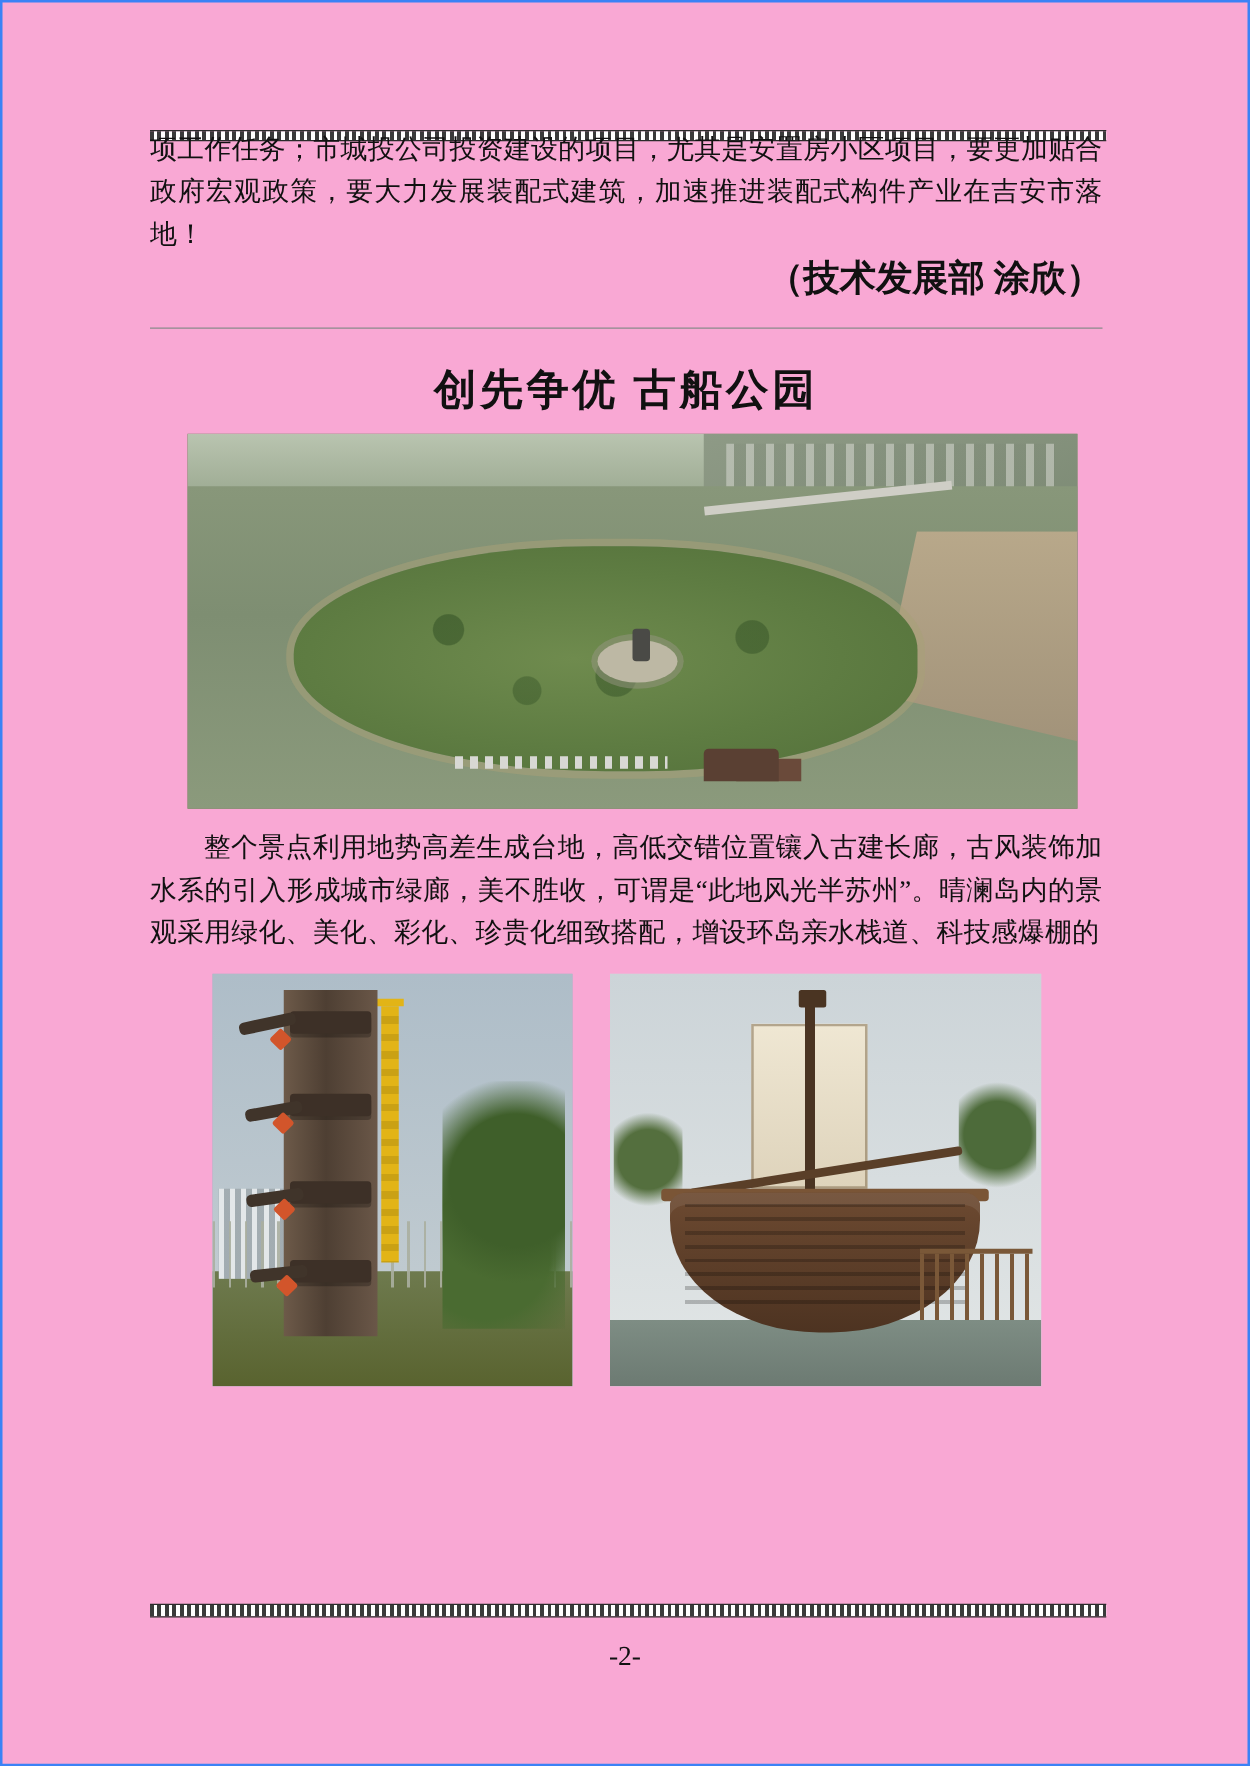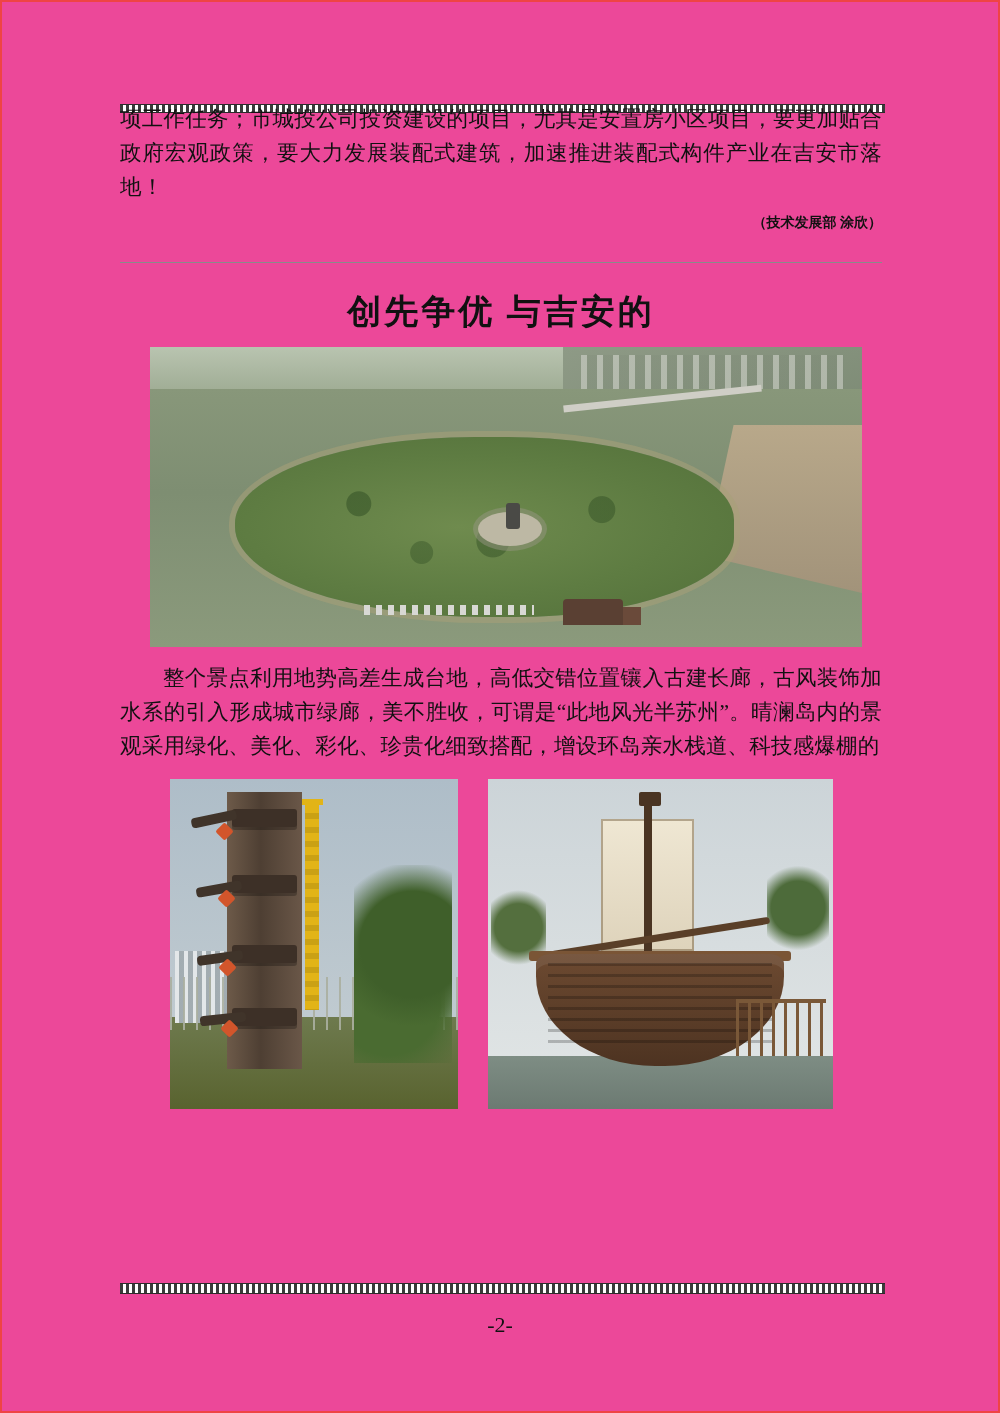--- a/index.html
+++ b/index.html
@@ -4,22 +4,22 @@
 <style>
   html, body {
     margin: 0;
     padding: 0;
     background: #ffffff;
   }
   .page {
     position: relative;
     width: 1000px;
     height: 1413px;
-    background: #ec4899;
-    border: 2px solid #ef4444;
+    background: #f9a8d4;
+    border: 2px solid #3b82f6;
     box-sizing: border-box;
     font-family: "Liberation Serif", "DejaVu Serif", serif;
     overflow: hidden;
   }
   .content {
     position: absolute;
     left: 118px;
     top: 100px;
     width: 762px;
   }
@@ -51,21 +51,21 @@
     line-height: 34px;
     color: #111111;
     text-align: justify;
     letter-spacing: 0.2px;
     margin: 0;
   }
   .para-indent {
     text-indent: 2em;
   }
   .sign {
-    font-size: 14px;
+    font-size: 29px;
     line-height: 34px;
     color: #111111;
     text-align: right;
     font-weight: bold;
     margin-top: 2px;
   }
   .thin-rule {
     margin: 22px 0 0 0;
     height: 1px;
     background: #8a8a8a;
@@ -242,21 +242,21 @@
   <div class="rule-bottom"></div>
 
   <div class="content">
 
     <p class="para">项工作任务；市城投公司投资建设的项目，尤其是安置房小区项目，要更加贴合政府宏观政策，要大力发展装配式建筑，加速推进装配式构件产业在吉安市落地！</p>
 
     <div class="sign">（技术发展部 涂欣）</div>
 
     <div class="thin-rule"></div>
 
-    <h1 class="article-title">创先争优 与吉安的</h1>
+    <h1 class="article-title">创先争优 古船公园</h1>
 
 
     <div class="figure fig-aerial">
       <div class="aer-sky"></div>
       <div class="aer-city"></div>
       <div class="aer-water"></div>
       <div class="aer-road"></div>
       <div class="aer-bank"></div>
       <div class="aer-bridge"></div>
       <div class="aer-island"></div>

